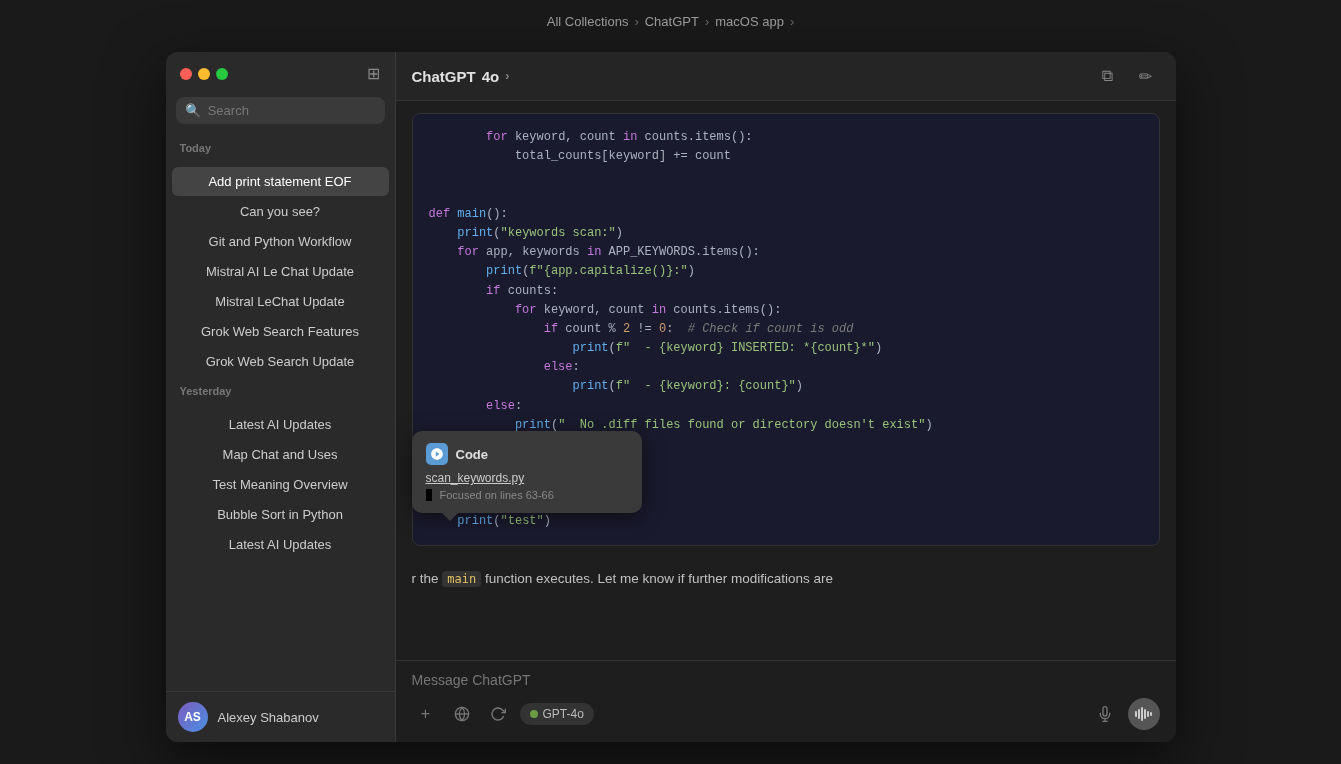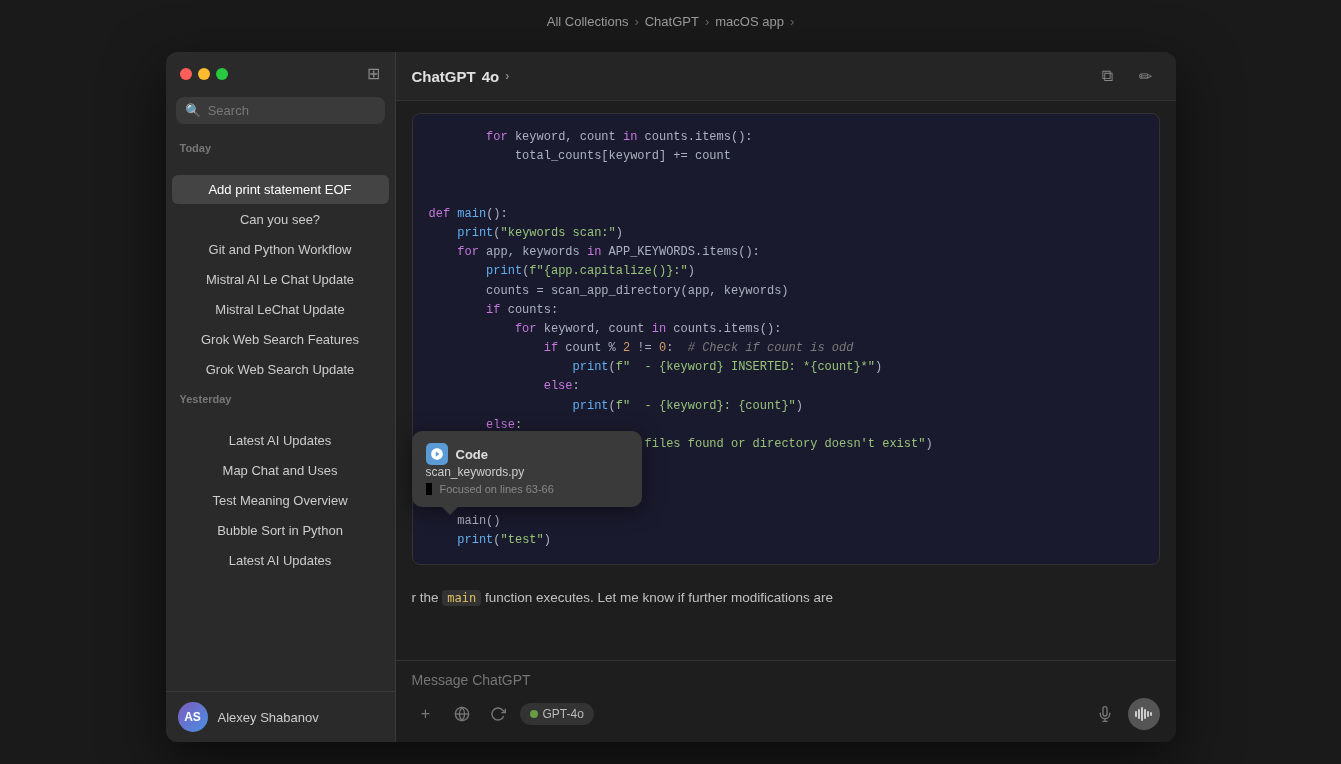--- a/index.html
+++ b/index.html
@@ -103,21 +103,21 @@
       flex: 1;
       overflow-y: auto;
       padding-bottom: 10px;
     }
     .sidebar-content::-webkit-scrollbar { width: 0; }
 
     .section-label {
       color: #777;
       font-size: 11px;
       font-weight: 600;
-      padding: 8px 14px 20px;
+      padding: 8px 14px 12px;
       text-transform: none;
     }
 
     .sidebar-item {
       padding: 7px 14px;
       color: #ccc;
       font-size: 13px;
       cursor: pointer;
       border-radius: 6px;
       margin: 1px 6px;
@@ -262,20 +262,21 @@
       width: 0;
       height: 0;
       border-left: 8px solid transparent;
       border-right: 8px solid transparent;
       border-top: 8px solid #3a3a3a;
     }
     .tooltip-header {
       display: flex;
       align-items: center;
       gap: 8px;
+      margin-bottom: 6px;
     }
     .chatgpt-icon {
       width: 22px;
       height: 22px;
       background: #5b9bd5;
       border-radius: 5px;
       display: flex;
       align-items: center;
       justify-content: center;
       color: white;
@@ -284,20 +285,21 @@
     }
     .tooltip-title {
       color: #e0e0e0;
       font-size: 13px;
       font-weight: 600;
     }
     .tooltip-filename {
       color: #ccc;
       font-size: 12px;
       margin-bottom: 4px;
+      text-decoration: underline;
     }
     .tooltip-detail {
       color: #888;
       font-size: 11px;
       border-left: 6px solid #000000;
       padding-left: 8px;
     }
 
     
     .chat-input-area {
@@ -461,21 +463,20 @@
         <div class="code-block">
           <div class="code-content">
             <div class="code-line"><span class="plain">        </span><span class="kw">for</span><span class="plain"> keyword, count </span><span class="kw">in</span><span class="plain"> counts.items():</span></div>
             <div class="code-line"><span class="plain">            total_counts[keyword] += count</span></div>
             <div class="code-line">&nbsp;</div>
             <div class="code-line">&nbsp;</div>
             <div class="code-line"><span class="kw">def</span><span class="plain"> </span><span class="fn">main</span><span class="plain">():</span></div>
             <div class="code-line"><span class="plain">    </span><span class="fn">print</span><span class="plain">(</span><span class="str">"keywords scan:"</span><span class="plain">)</span></div>
             <div class="code-line"><span class="plain">    </span><span class="kw">for</span><span class="plain"> app, keywords </span><span class="kw">in</span><span class="plain"> APP_KEYWORDS.items():</span></div>
             <div class="code-line"><span class="plain">        </span><span class="fn">print</span><span class="plain">(</span><span class="str">f"{app.capitalize()}:"</span><span class="plain">)</span></div>
-            <div class="code-line"><span class="plain">        counts = scan_app_directory(app, keywords)</span></div>
             <div class="code-line"><span class="plain">        </span><span class="kw">if</span><span class="plain"> counts:</span></div>
             <div class="code-line"><span class="plain">            </span><span class="kw">for</span><span class="plain"> keyword, count </span><span class="kw">in</span><span class="plain"> counts.items():</span></div>
             <div class="code-line"><span class="plain">                </span><span class="kw">if</span><span class="plain"> count % </span><span class="num">2</span><span class="plain"> != </span><span class="num">0</span><span class="plain">:  </span><span class="cmt"># Check if count is odd</span></div>
             <div class="code-line"><span class="plain">                    </span><span class="fn">print</span><span class="plain">(</span><span class="str">f"  - {keyword} INSERTED: *{count}*"</span><span class="plain">)</span></div>
             <div class="code-line"><span class="plain">                </span><span class="kw">else</span><span class="plain">:</span></div>
             <div class="code-line"><span class="plain">                    </span><span class="fn">print</span><span class="plain">(</span><span class="str">f"  - {keyword}: {count}"</span><span class="plain">)</span></div>
             <div class="code-line"><span class="plain">        </span><span class="kw">else</span><span class="plain">:</span></div>
             <div class="code-line"><span class="plain">            </span><span class="fn">print</span><span class="plain">(</span><span class="str">"  No .diff files found or directory doesn't exist"</span><span class="plain">)</span></div>
             <div class="code-line"><span class="plain">    </span><span class="fn">print</span><span class="plain">()</span></div>
             <div class="code-line">&nbsp;</div>

